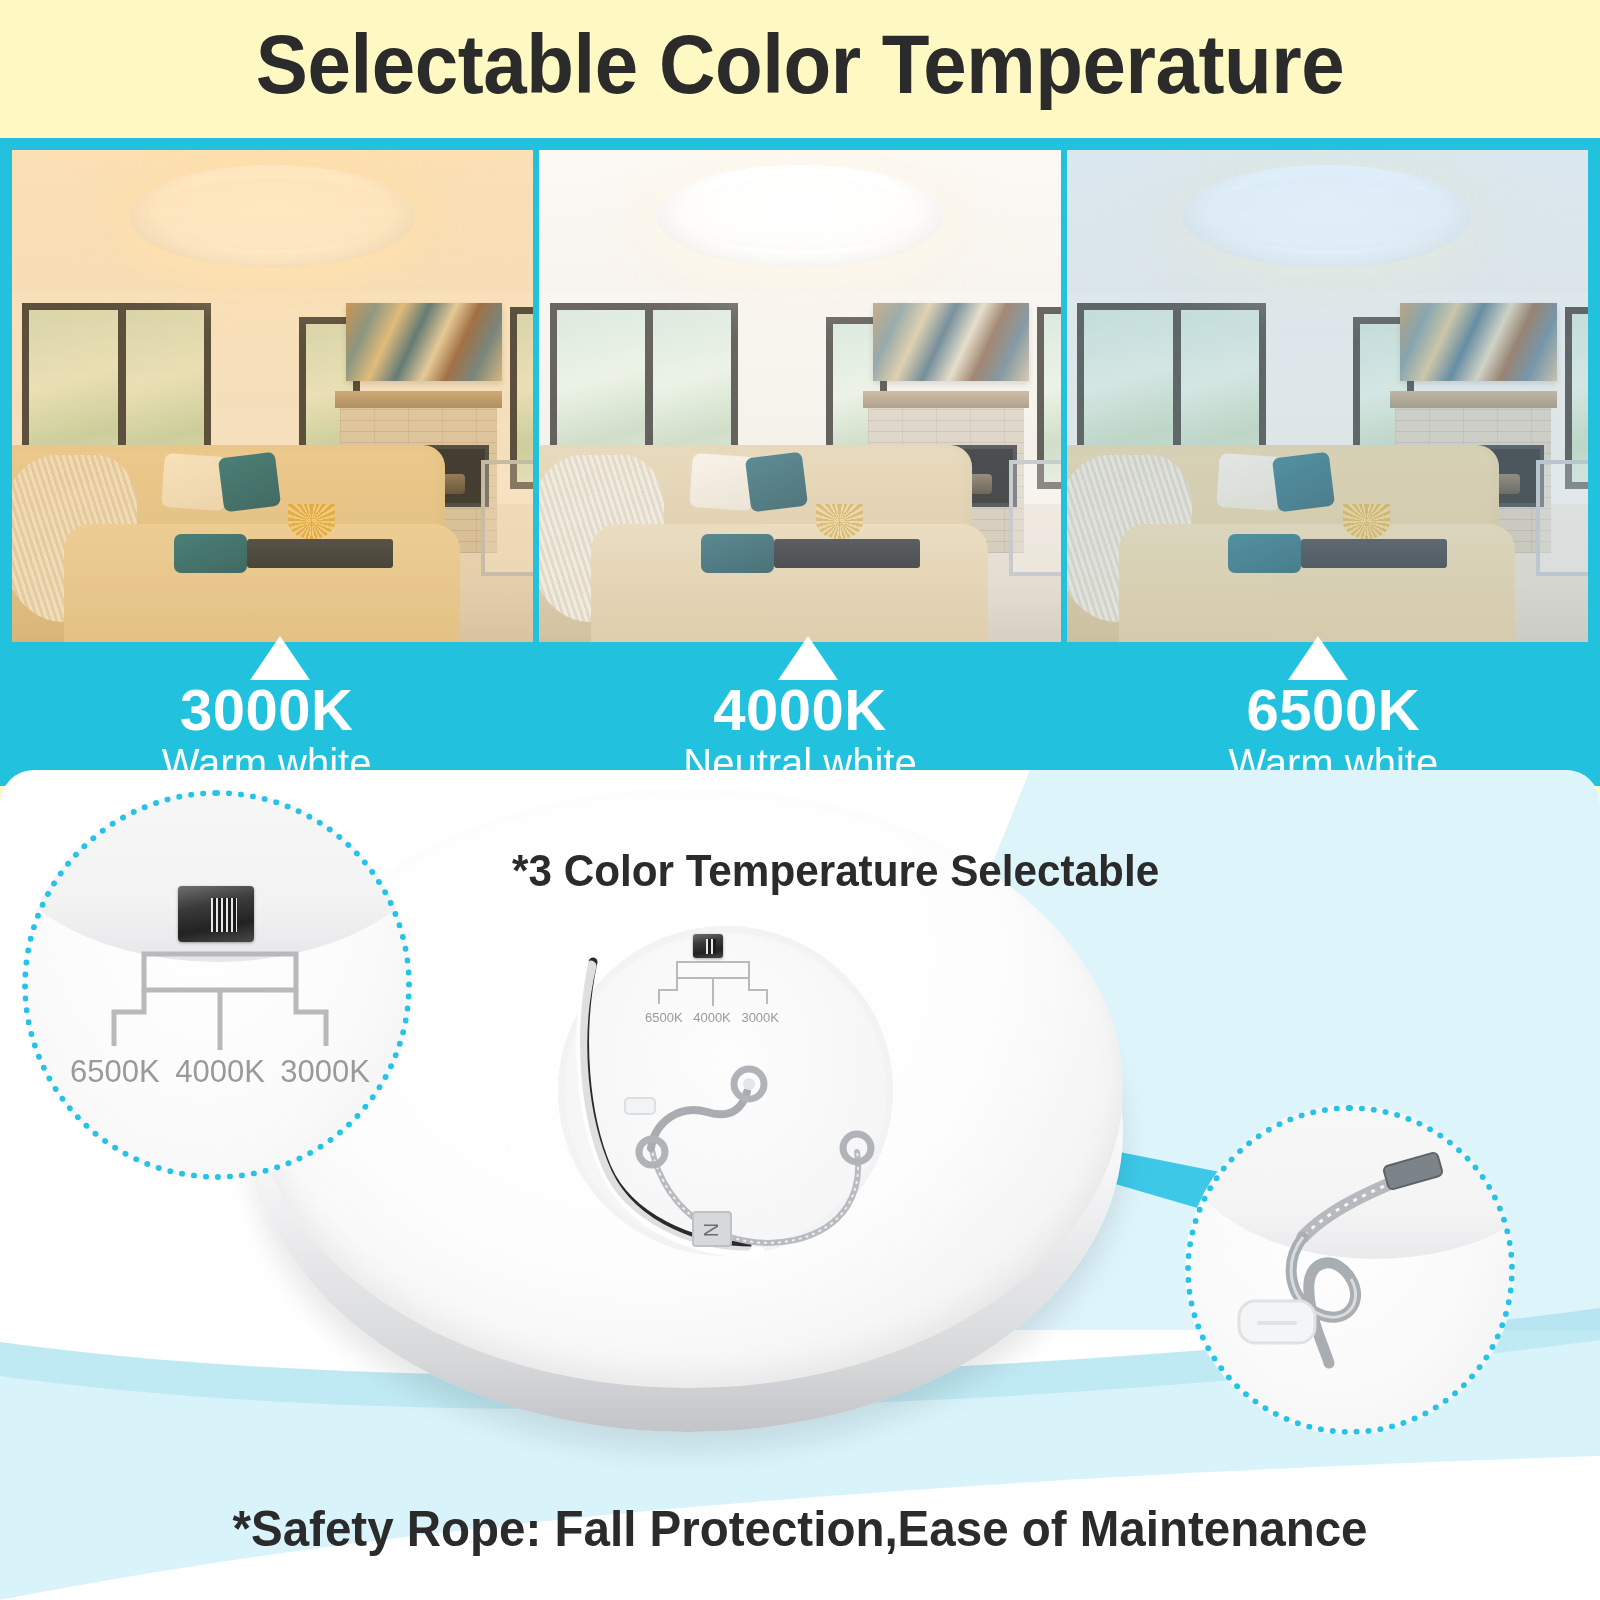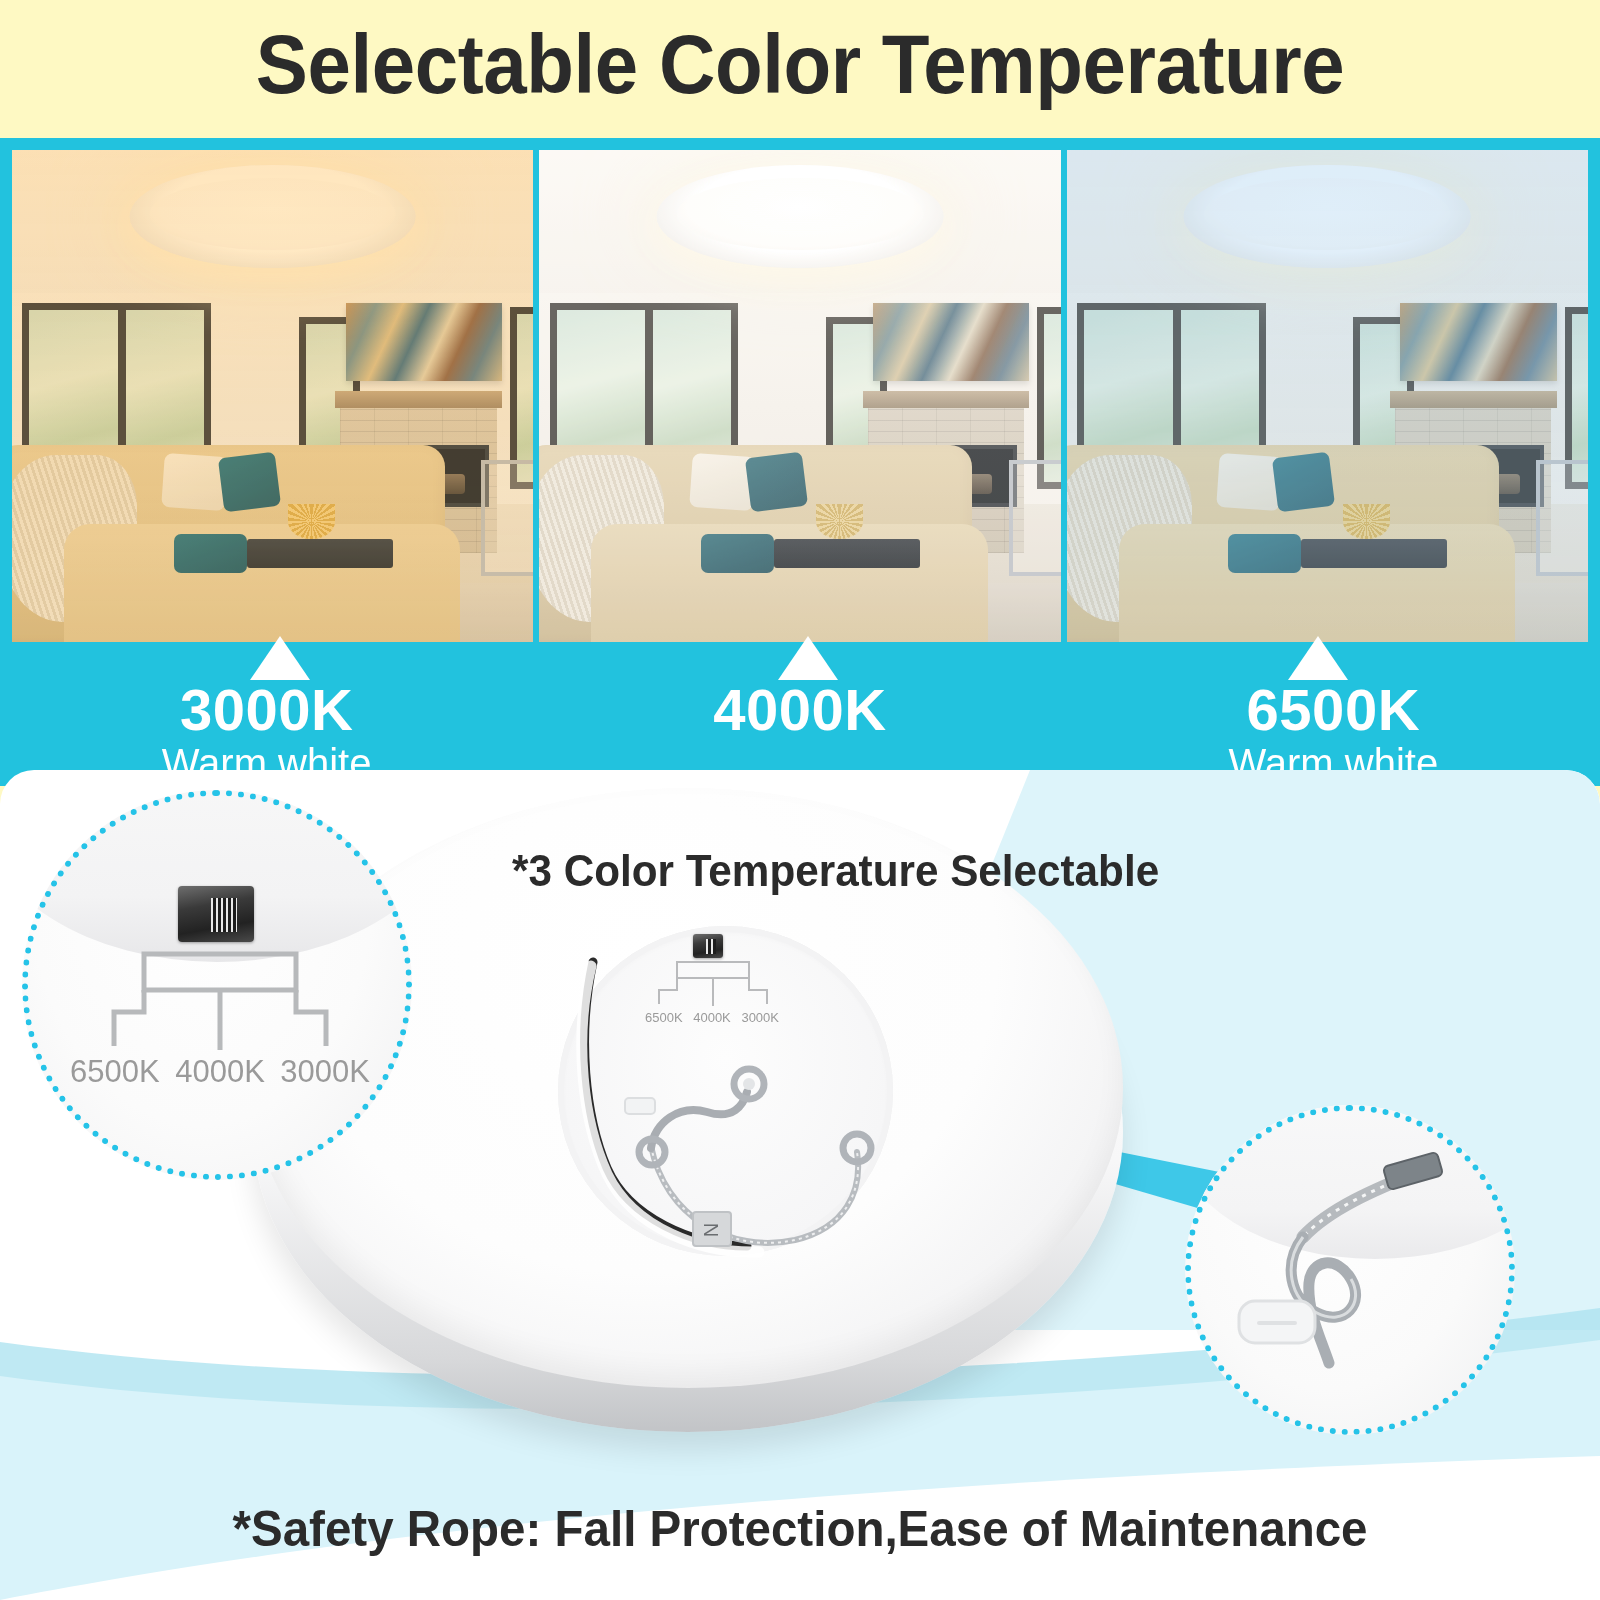--- a/index.html
+++ b/index.html
@@ -297,20 +297,21 @@
     <div class="pointer" style="left:778px;"></div>
     <div class="pointer" style="left:1288px;"></div>
 
     <div class="ct-labels">
       <div class="ct-col">
         <div class="ct-k">3000K</div>
         <div class="ct-name">Warm white</div>
       </div>
       <div class="ct-col">
         <div class="ct-k">4000K</div>
+        <div class="ct-name">Neutral white</div>
       </div>
       <div class="ct-col">
         <div class="ct-k">6500K</div>
         <div class="ct-name">Warm white</div>
       </div>
     </div>
   </div>
 
   <div class="detail-panel">
 

